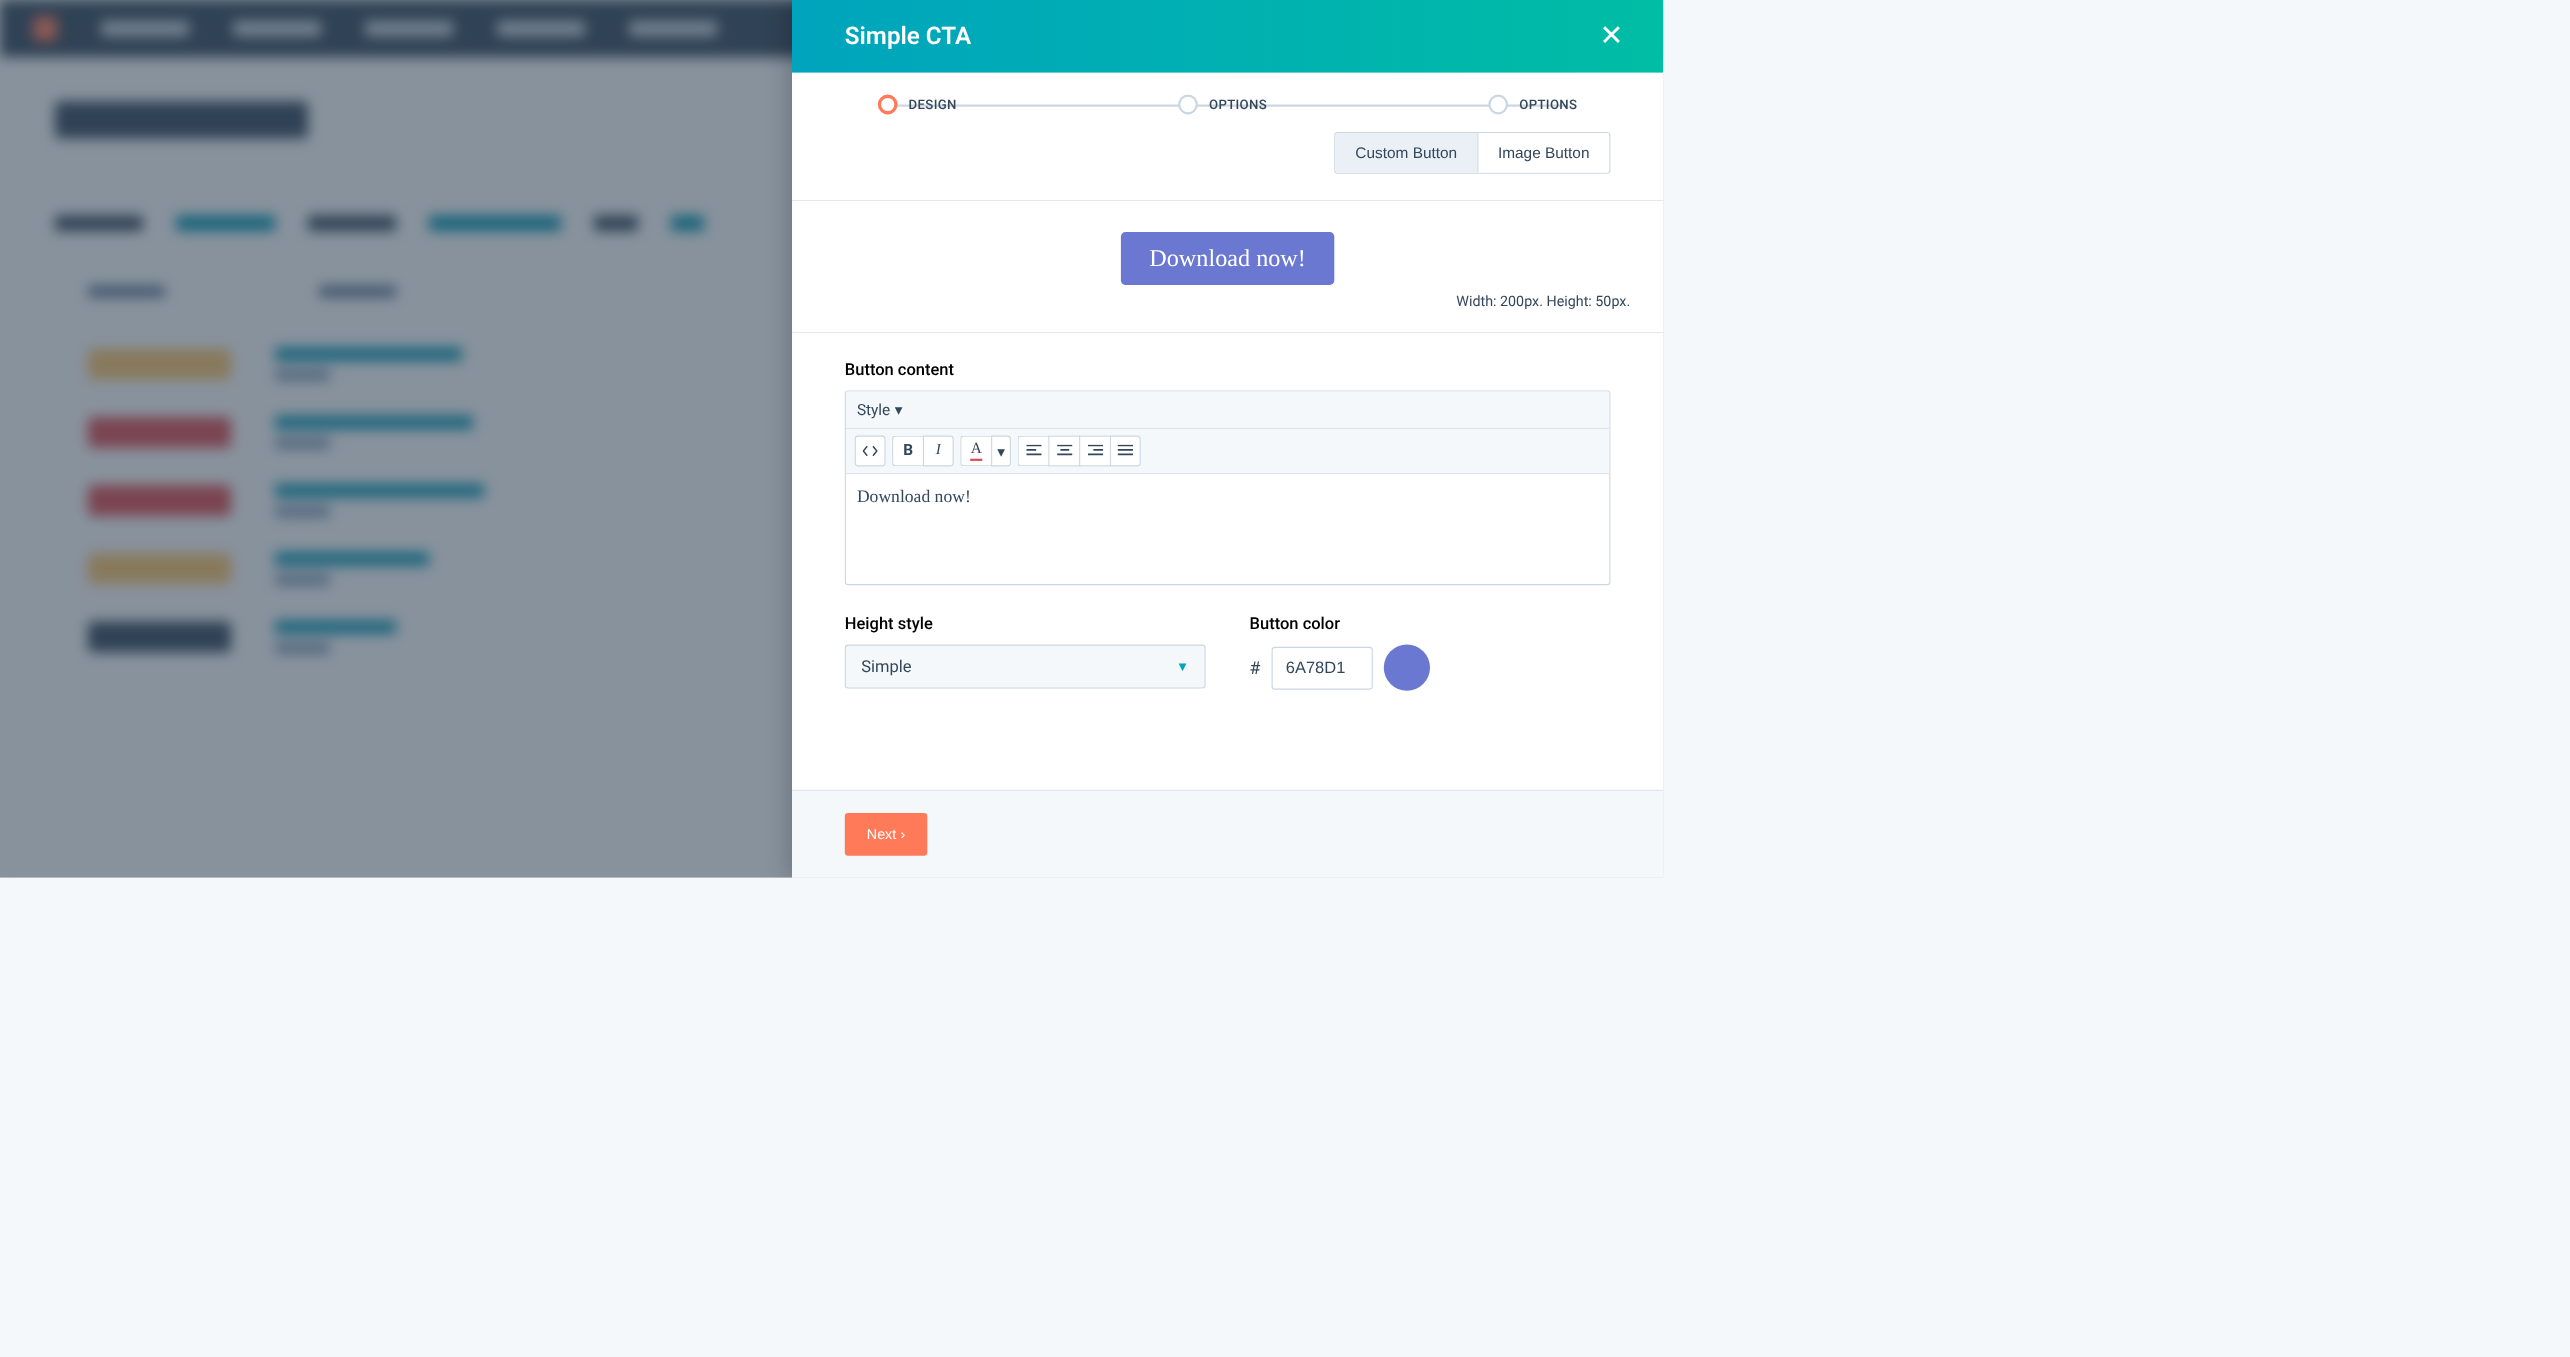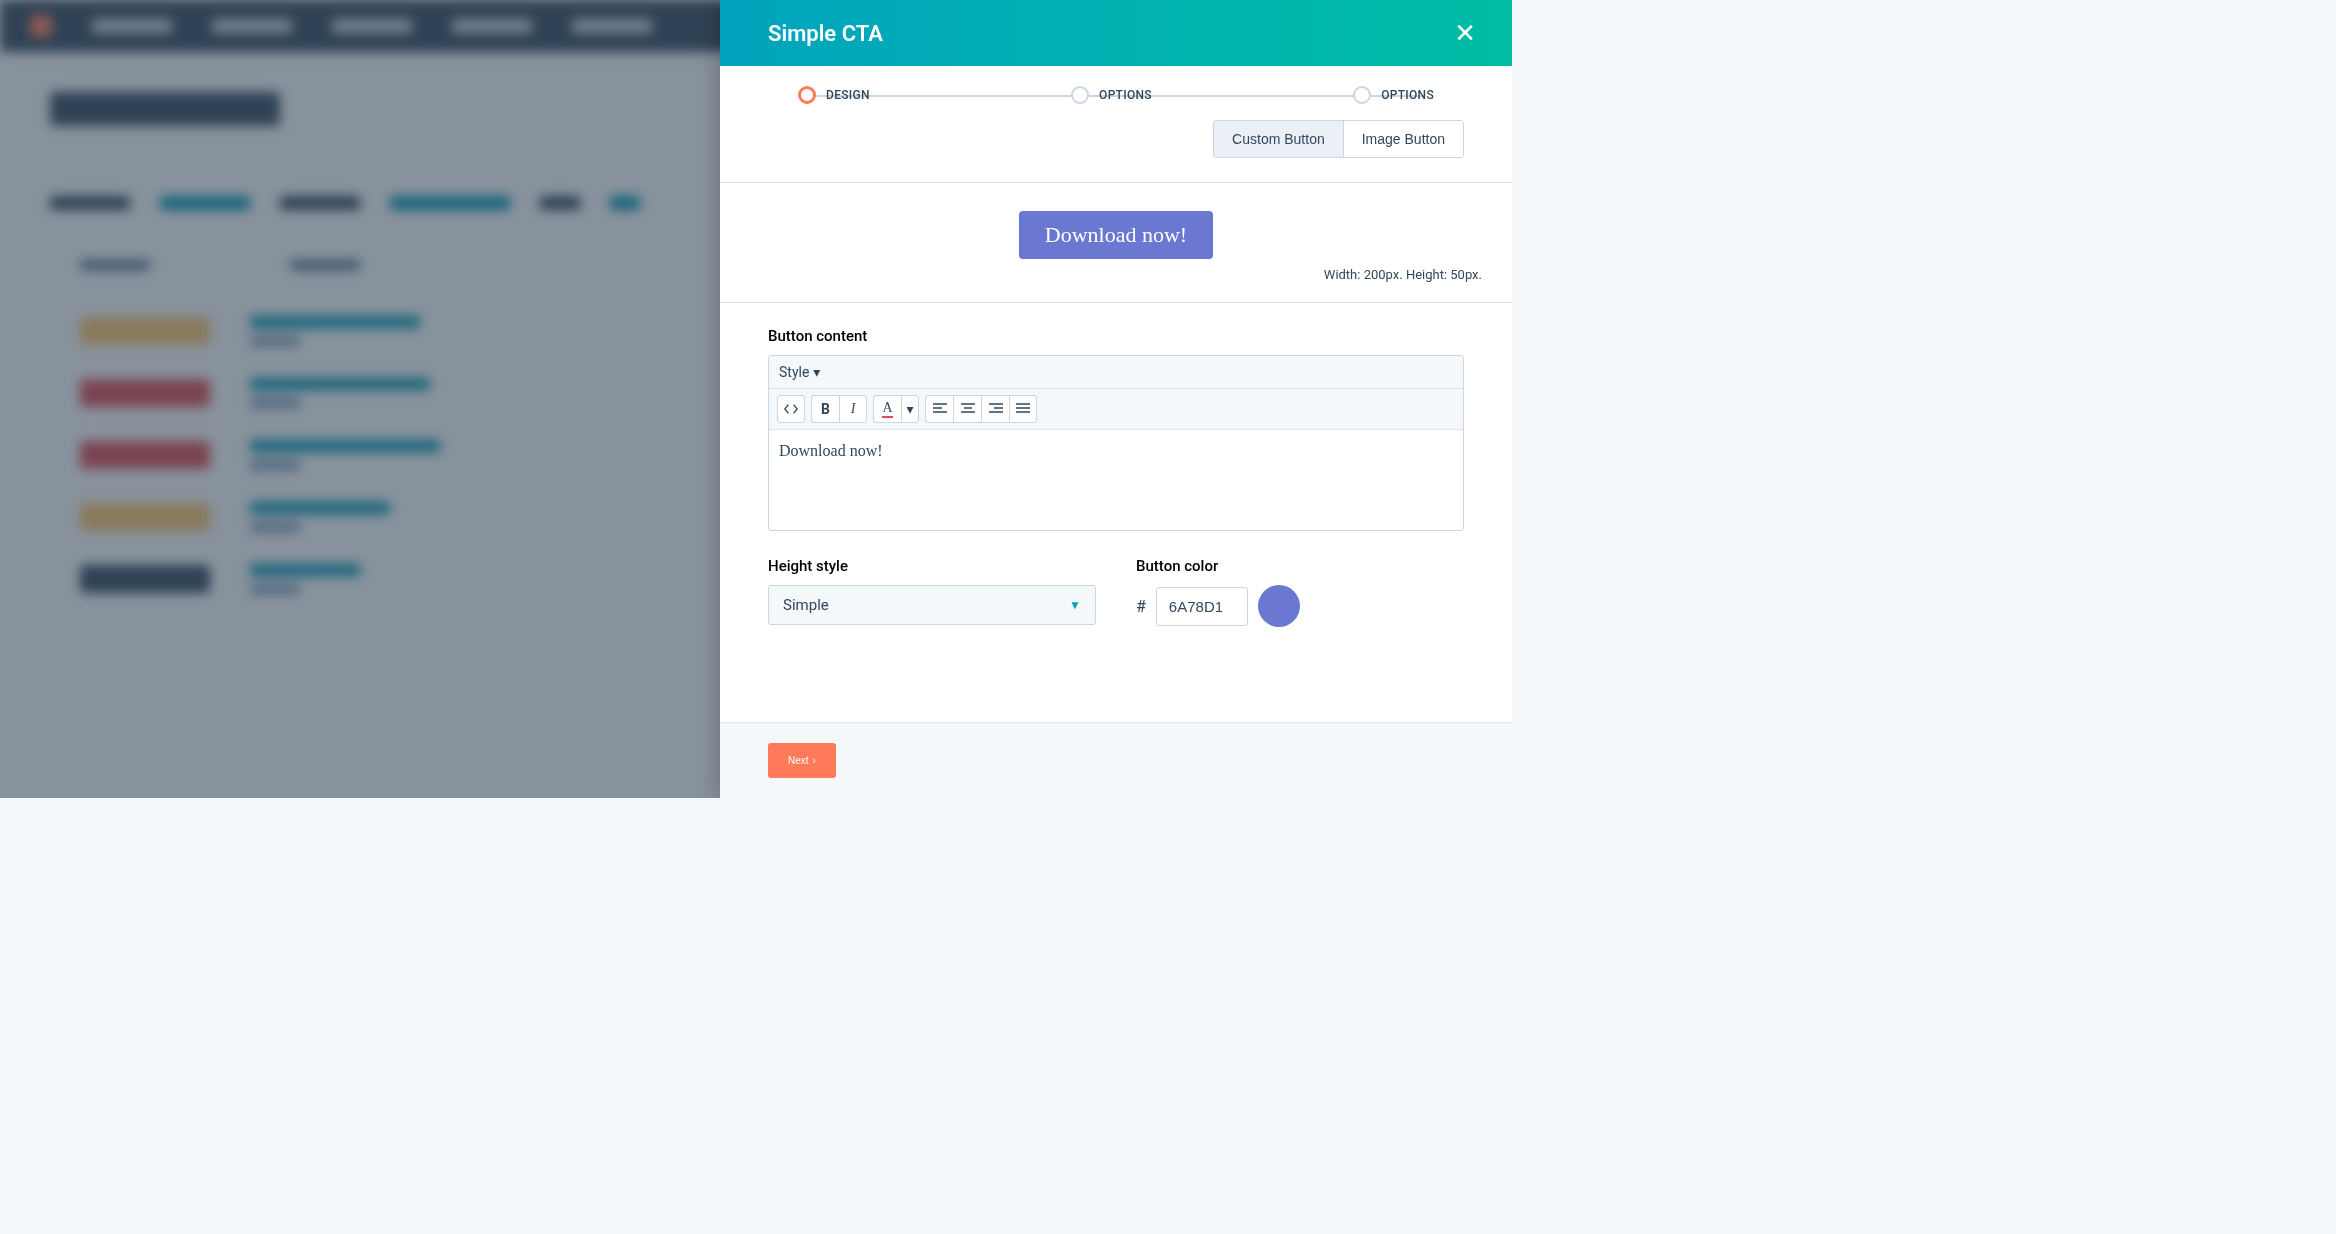--- a/index.html
+++ b/index.html
@@ -65,21 +65,21 @@
 .row2 { display: flex; gap: 40px; }
 .col { flex: 1; }
 .select { border: 1px solid #cbd6e2; border-radius: 3px; padding: 10px 14px; display: flex; justify-content: space-between; align-items: center; font-size: 15px; color: #33475b; cursor:pointer; background:#f5f8fa;}
 .caret { color: #00a4bd; font-size: 12px; }
 .color-row { display: flex; align-items: center; gap: 10px; }
 .hash { font-size: 16px; color: #33475b; }
 .color-input { border: 1px solid #cbd6e2; border-radius: 3px; padding: 10px 12px; font-size: 15px; width: 92px; color:#33475b; background:#fff;}
 .swatch { width: 42px; height: 42px; border-radius: 50%; }
 
 .footer { padding: 20px 48px; background: #f5f8fa; border-top: 1px solid #dfe3eb; }
-.next-btn { background: #ff7a59; color: #fff; border: none; padding: 12px 20px; border-radius: 3px; font-size: 10px; font-weight: 500; cursor: pointer; display:inline-flex; align-items:center; gap:4px;}
+.next-btn { background: #ff7a59; color: #fff; border: none; padding: 12px 20px; border-radius: 3px; font-size: 13px; font-weight: 500; cursor: pointer; display:inline-flex; align-items:center; gap:4px;}
 
 svg { display:block; }
 </style>
 </head>
 <body>
 
 <div class="backdrop">
   <div class="bg-nav">
     <div class="bg-logo"></div>
     <div class="bg-navitem"></div>

